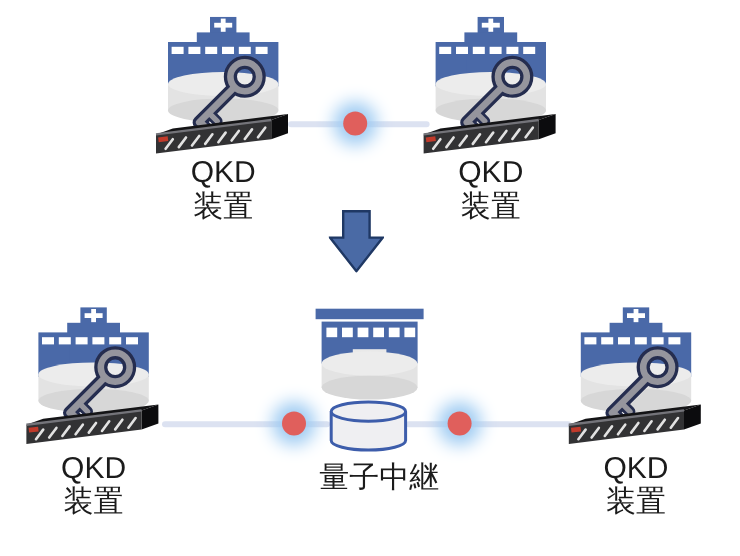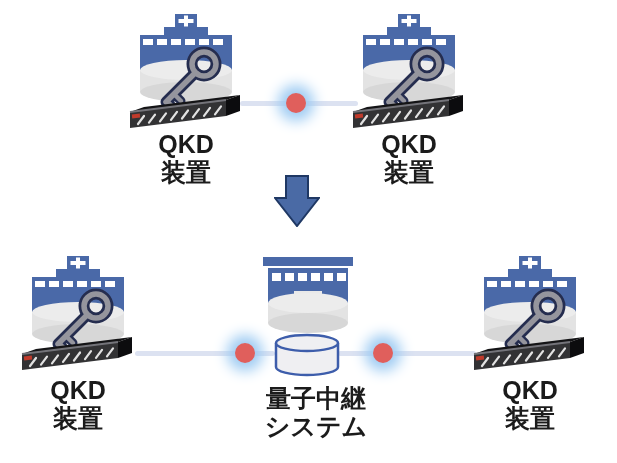--- a/index.html
+++ b/index.html
@@ -25,21 +25,20 @@
   .garage{fill:#e9e9e9;}
   .db-shape{fill:var(--db_fill,#efeff2);stroke:var(--db_stroke,#3d5dab);stroke-width:2.5;}
   .link{height:5px;border-radius:2.5px;background:var(--link_line,#dce2f1);z-index:1;}
   .node{width:20px;height:20px;border-radius:50%;background:var(--node_dot,#e05f5c);
         box-shadow:0 0 14px 8px var(--node_glow,#9ccaf2);z-index:3;}
   .arrow-path{fill:var(--arrow_fill,#4a6aa5);stroke:var(--arrow_border,#1f3864);stroke-width:2;}
   .dev{width:120px;z-index:2;}
   .label{
     text-align:center;color:#1b1b1b;font-size:25px;line-height:28px;z-index:2;
     white-space:nowrap;
-    font-weight:bold;
   }
   svg{display:block;}
 </style>
 </head>
 <body>
 
 <svg width="0" height="0" style="position:absolute" aria-hidden="true">
   <defs>
     <symbol id="sym-qkd-site" viewBox="0 0 120 118">
       <g>
@@ -160,20 +159,19 @@
 
   <div class="abs node" style="left:235px;top:343px"></div>
   <div class="abs node" style="left:373px;top:343px"></div>
 
   <div class="abs label" style="left:18px;top:376px;width:120px">
     <div>QKD</div>
     <div>装置</div>
   </div>
   <div class="abs label" style="left:236px;top:384px;width:160px">
     <div>量子中継</div>
-    <div>システム</div>
   </div>
   <div class="abs label" style="left:470px;top:376px;width:120px">
     <div>QKD</div>
     <div>装置</div>
   </div>
 
 </div>
 
 </body></html>

